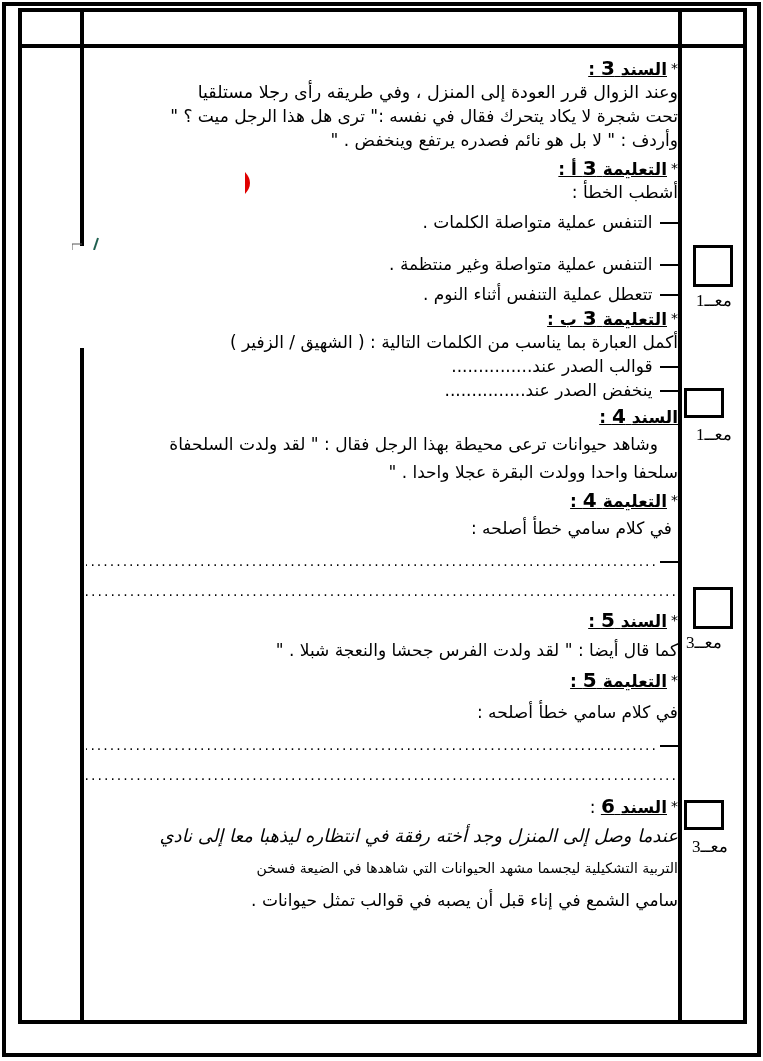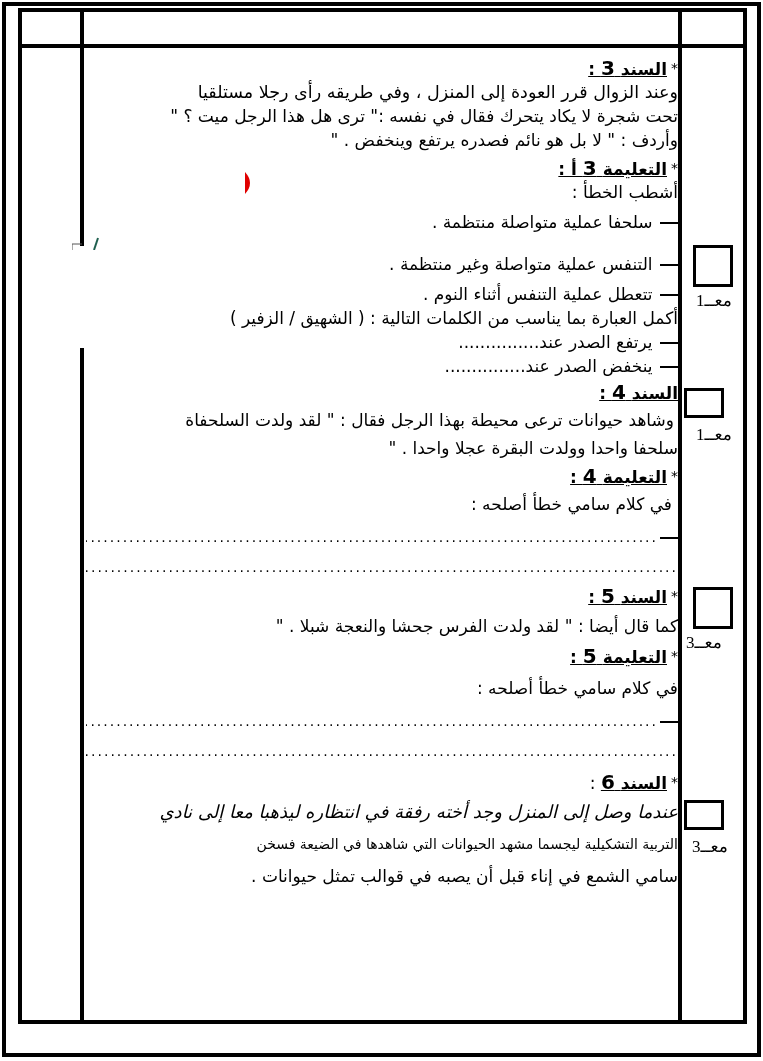--- a/index.html
+++ b/index.html
@@ -54,32 +54,35 @@
     <span class="star">*</span><span class="heading"><span>السند</span> <span class="num">3</span><span> :</span></span>
   </div>
   <div class="line" style="font-size:17.5px;">وعند الزوال قرر العودة إلى المنزل ، وفي طريقه رأى رجلا مستلقيا</div>
   <div class="line">تحت شجرة لا يكاد يتحرك فقال في نفسه :" ترى هل هذا الرجل ميت ؟ "</div>
   <div class="line">وأردف : " لا بل هو نائم فصدره يرتفع وينخفض . "</div>
 
   <div class="line" style="margin-top:4px;">
     <span class="star">*</span><span class="heading"><span>التعليمة</span> <span class="num">3</span><span> أ :</span></span>
   </div>
   <div class="line indent" style="padding-right:0;">أشطب الخطأ :</div>
-  <div class="line" style="margin-top:6px;"><span class="dash"></span> <span>سلحفا عملية متواصلة منتظمة .</span></div>
+  <div class="line" style="margin-top:6px;"><span class="dash"></span> <span>التنفس عملية متواصلة الكلمات .</span></div>
   <div class="line" style="margin-top:18px;"><span class="dash"></span> <span>التنفس عملية متواصلة وغير منتظمة .</span></div>
   <div class="line" style="margin-top:6px;"><span class="dash"></span> <span>تتعطل عملية التنفس أثناء النوم .</span></div>
 
+  <div class="line">
+    <span class="star">*</span><span class="heading"><span>التعليمة</span> <span class="num">3</span><span> ب :</span></span>
+  </div>
   <div class="line">أكمل العبارة بما يناسب من الكلمات التالية : ( الشهيق / الزفير )</div>
-  <div class="line"><span class="dash"></span> <span>يرتفع الصدر عند...............</span></div>
+  <div class="line"><span class="dash"></span> <span>قوالب الصدر عند...............</span></div>
   <div class="line"><span class="dash"></span> <span>ينخفض الصدر عند...............</span></div>
 
   <div class="line" style="margin-top:2px;">
     <span class="heading"><span>السند</span> <span class="num">4</span><span> :</span></span>
   </div>
-  <div class="line" style="margin-top:4px; padding-right:4px;">وشاهد حيوانات ترعى محيطة بهذا الرجل فقال : " لقد ولدت السلحفاة</div>
+  <div class="line" style="margin-top:4px; padding-right:20px;">وشاهد حيوانات ترعى محيطة بهذا الرجل فقال : " لقد ولدت السلحفاة</div>
   <div class="line" style="margin-top:4px;">سلحفا واحدا وولدت البقرة عجلا واحدا . "</div>
 
   <div class="line" style="margin-top:4px;">
     <span class="star">*</span><span class="heading"><span>التعليمة</span>  <span class="num">4</span><span> :</span></span>
   </div>
   <div class="line" style="margin-top:4px; padding-right:6px;">في كلام سامي خطأ أصلحه :</div>
   <div class="dots-line" style="margin-top:6px;"><span class="dash"></span><span>..................................................................................................................</span></div>
   <div class="dots-line">..................................................................................................................</div>
 
   <div class="line" style="margin-top:2px;">

